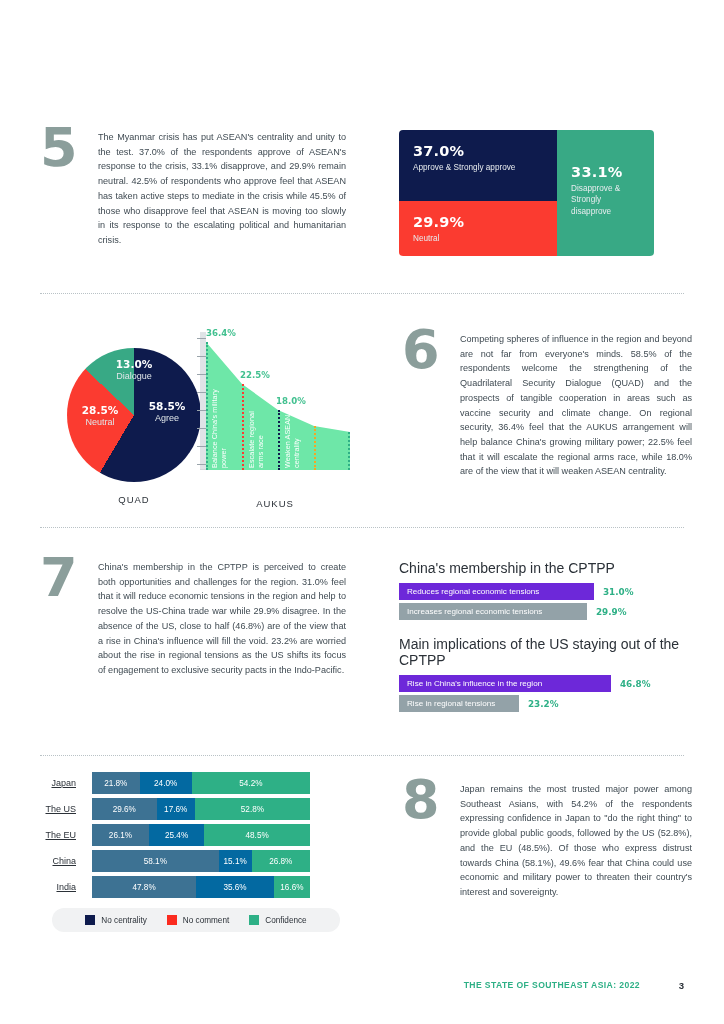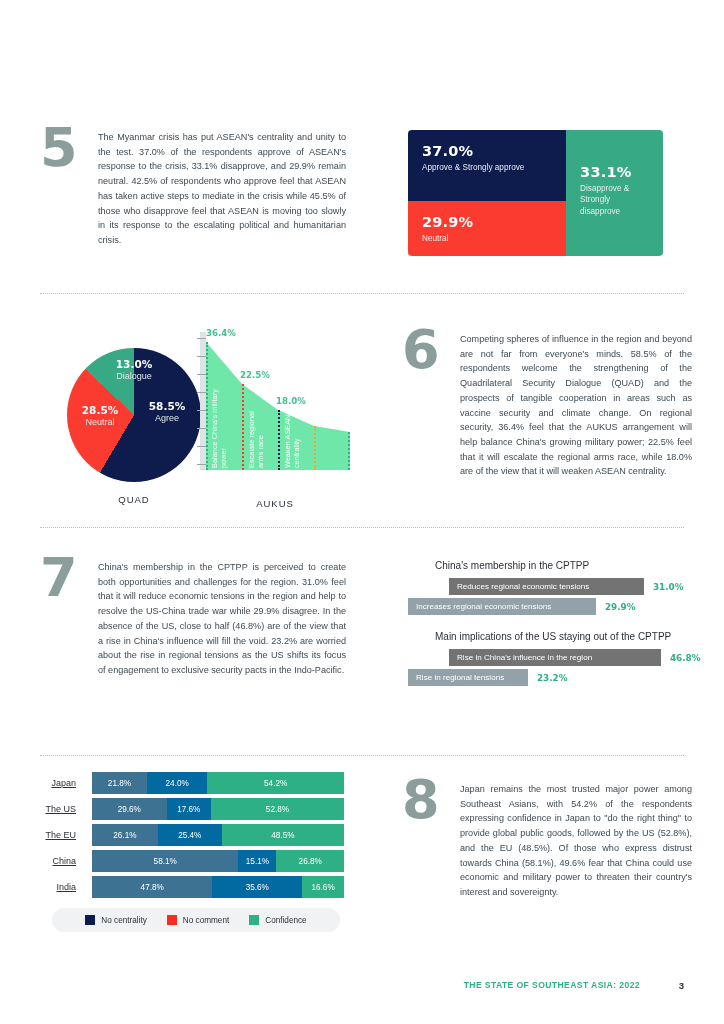--- a/index.html
+++ b/index.html
@@ -7,21 +7,21 @@
     width: 724px; height: 1024px;
     background: #ffffff;
     font-family: "Liberation Sans", sans-serif;
     overflow: hidden;
   }
   .page { position: relative; width: 724px; height: 1024px; background:#fff; }
 
   
   .section { position: absolute; left: 40px; width: 644px; }
   .col-left  { position: absolute; left: 0;    width: 306px; }
-  .col-right { position: absolute; left: 368px; width: 284px; }
+  .col-right { position: absolute; left: 359px; width: 284px; }
 
   .blurb { display: flex; gap: 14px; align-items: flex-start; }
   .bignum {
     font-family: "DejaVu Sans", sans-serif;
     font-size: 54px; font-weight: 700; line-height: 0.88;
     color: #8b9e9b; letter-spacing: -1px;
     flex: 0 0 44px; text-align: left; margin-top: -6px;
   }
   .bodytext {
     font-size: 9.1px; line-height: 1.62; color: #3f4a52;
@@ -92,39 +92,39 @@
     position: absolute; font-size: 8.6px; font-weight: 700; color: #41c08f;
     font-family:"DejaVu Sans", sans-serif; white-space: nowrap;
   }
   .aukus-cat {
     position: absolute; color:#fff; font-size: 7.2px; line-height: 1.22;
     writing-mode: vertical-rl; transform: rotate(180deg);
     letter-spacing: 0.1px; text-align: left;
   }
 
   
-  .bar-title { font-size: 10px; color: #2b3138; margin-bottom: 7px; margin-left: 27px; }
+  .bar-title { font-size: 14px; color: #2b3138; margin-bottom: 7px; }
   .barrow { display: flex; align-items: center; margin-bottom: 3px; }
   .bar {
     height: 17px; display: flex; align-items: center;
     padding-left: 8px; color: #fff; font-size: 8.1px; white-space: nowrap;
   }
-  .bar.navy { background: #737373; margin-left: 41px; }
+  .bar.navy { background: #6d28d9; }
   .bar.grey { background: #93a2a8; }
   .bar-val {
     font-size: 8.8px; font-weight: 700; color: #2eb086;
     margin-left: 9px; font-family:"DejaVu Sans", sans-serif;
   }
 
   
   .stack-row { display: flex; align-items: center; height: 22px; margin-bottom: 4px; }
   .stack-lab {
     width: 52px; font-size: 9px; color: #2b3138; text-align: right; padding-right: 16px; text-decoration: underline;
   }
-  .stack-bars { display: flex; height: 22px; width: 252px; }
+  .stack-bars { display: flex; height: 22px; width: 218px; }
   .seg {
     display: flex; align-items: center; justify-content: center;
     color: #fff; font-size: 8.2px; font-weight: 400;
   }
   .seg.blue  { background: #3d7293; }
   .seg.red   { background: #0369a1; }
   .seg.green { background: #2eb086; }
 
   .legend {
     margin-top: 10px; margin-left: 12px; width: 288px; height: 24px;

